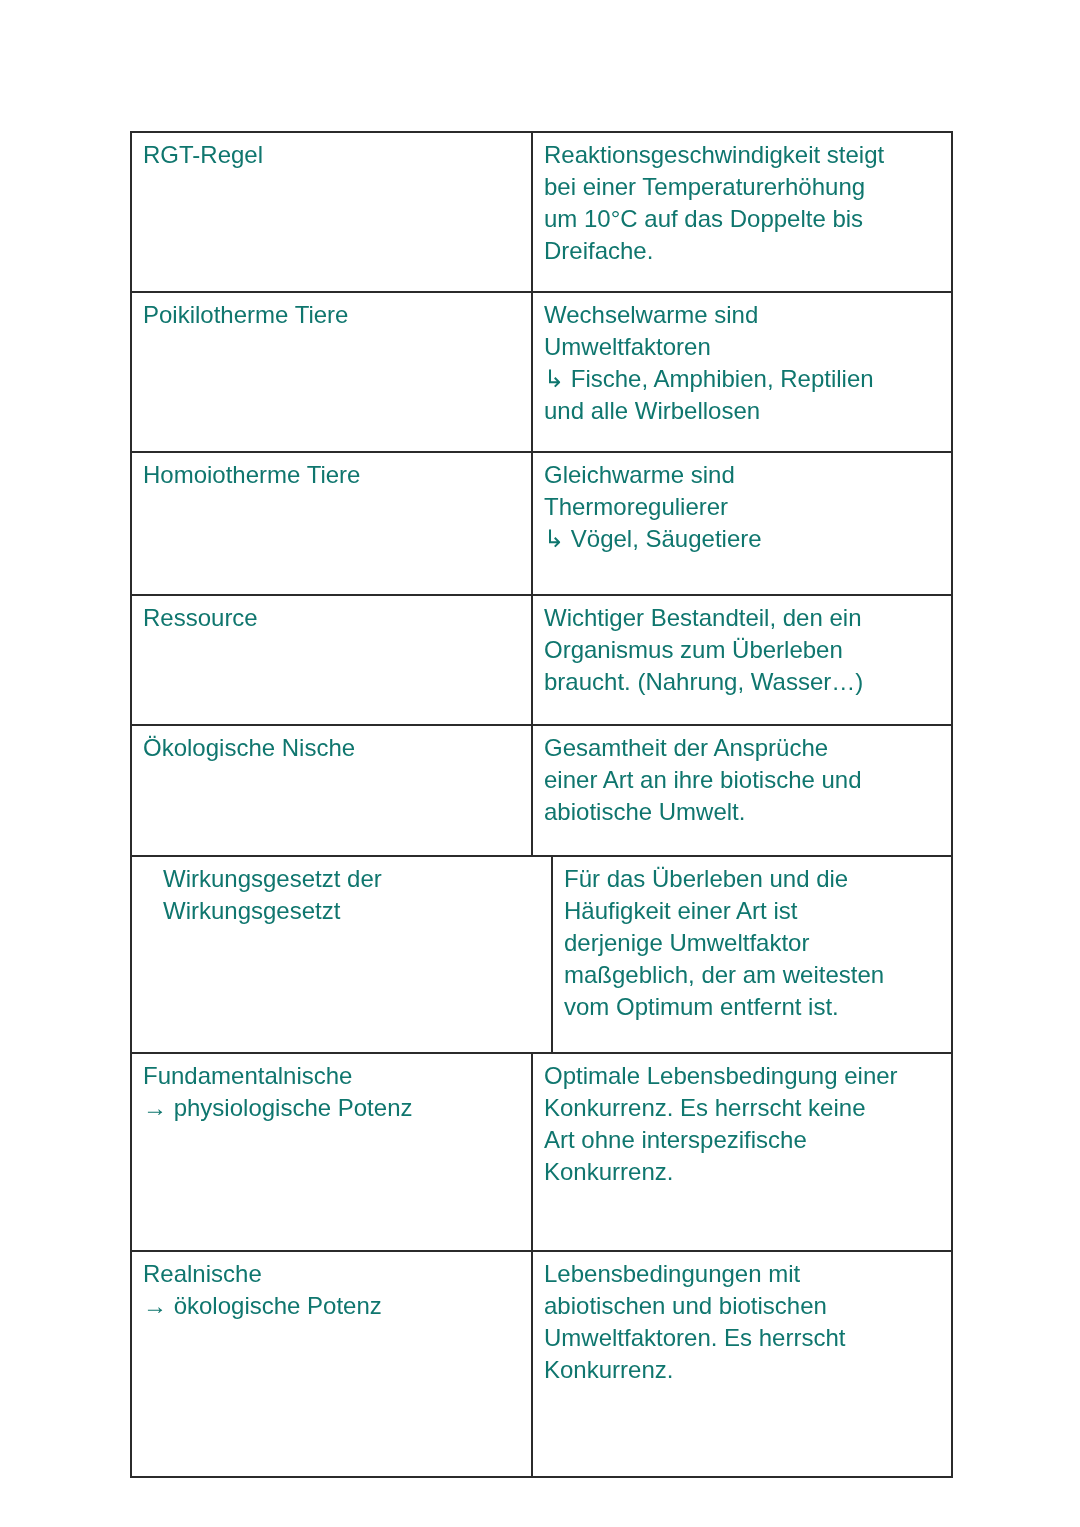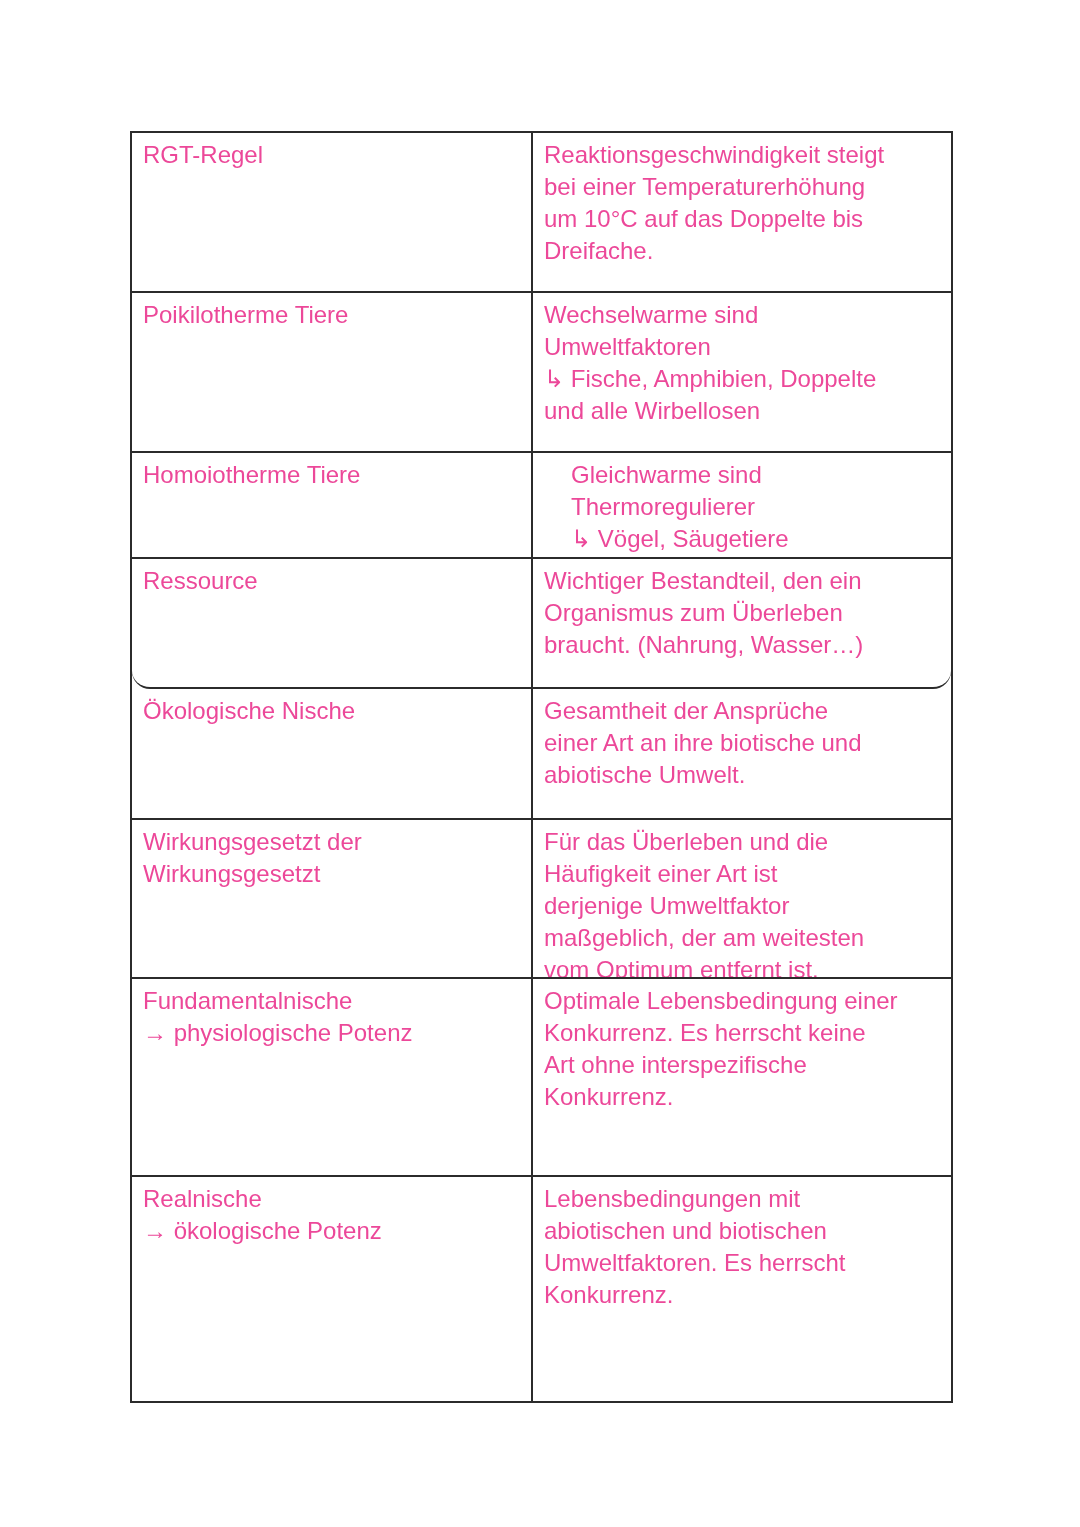--- a/index.html
+++ b/index.html
@@ -26,30 +26,30 @@
   }
   .row {
     display: flex;
     box-sizing: border-box;
     border-bottom: 2px solid #2b2b2b;
   }
   .row:last-child { border-bottom: none; }
   
   .row:nth-child(1) { height: 160px; }
   .row:nth-child(2) { height: 160px; }
-  .row:nth-child(3) { height: 106px; gap: 27px; }
-  .row:nth-child(4) { height: 130px; border-radius: 18px; }
+  .row:nth-child(3) { height: 143px; }
+  .row:nth-child(4) { height: 130px; }
   .row:nth-child(5) { height: 131px; }
-  .row:nth-child(6) { height: 159px; }
+  .row:nth-child(6) { height: 197px; padding-left: 20px; }
   .row:nth-child(7) { height: 198px; }
   .row:nth-child(8) { height: 224px; }
   .cell {
     box-sizing: border-box;
     padding: 6px 8px 0 11px;
-    color: #ec4899;
+    color: #0f766e;
     font-size: 24px;
     line-height: 32px;
     overflow: hidden;
   }
   .term {
     width: 401px;
     flex: 0 0 401px;
     border-right: 2px solid #2b2b2b;
   }
   .def { flex: 1 1 auto; }
@@ -71,21 +71,21 @@
           <div class="line">Dreifache.</div>
         </div>
       </div>
       <div class="row">
         <div class="cell term">
           <div class="line">Poikilotherme Tiere</div>
         </div>
         <div class="cell def">
           <div class="line">Wechselwarme sind</div>
           <div class="line">Umweltfaktoren</div>
-          <div class="line">↳ Fische, Amphibien, Doppelte</div>
+          <div class="line">↳ Fische, Amphibien, Reptilien</div>
           <div class="line">und alle Wirbellosen</div>
         </div>
       </div>
       <div class="row">
         <div class="cell term">
           <div class="line">Homoiotherme Tiere</div>
         </div>
         <div class="cell def">
           <div class="line">Gleichwarme sind</div>
           <div class="line">Thermoregulierer</div>

